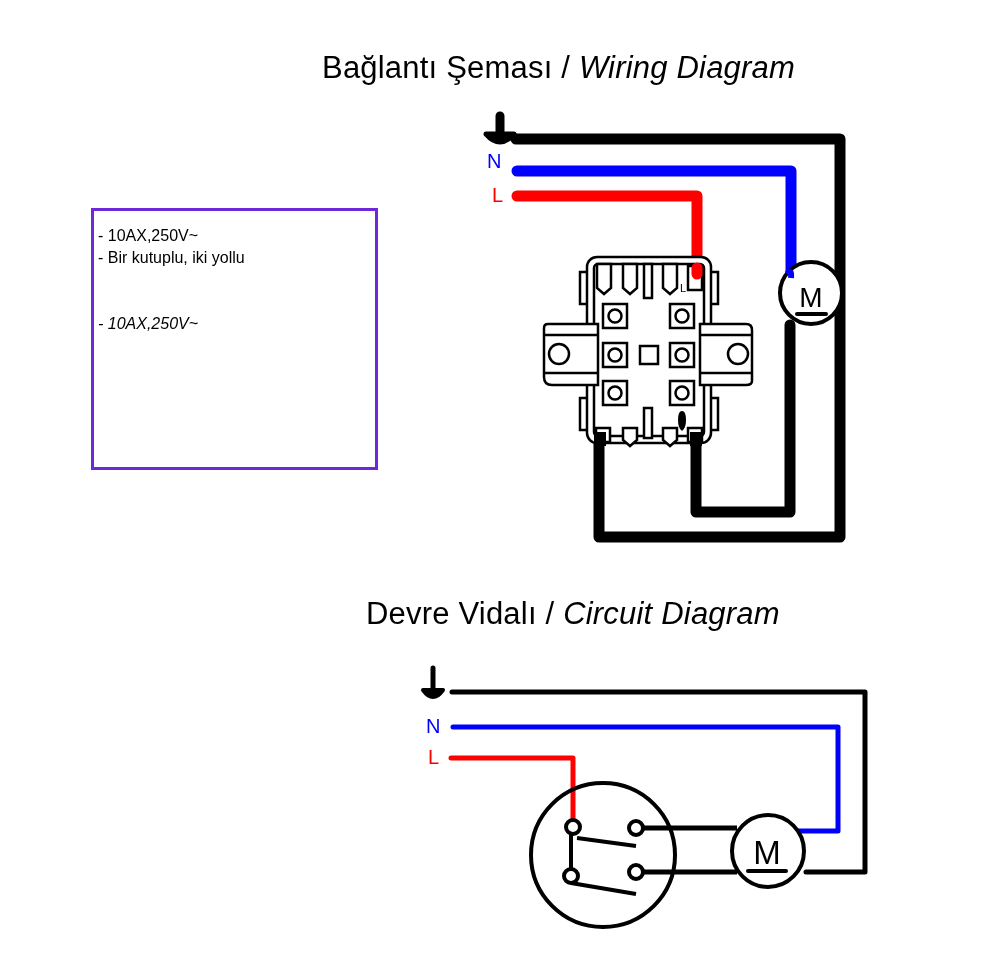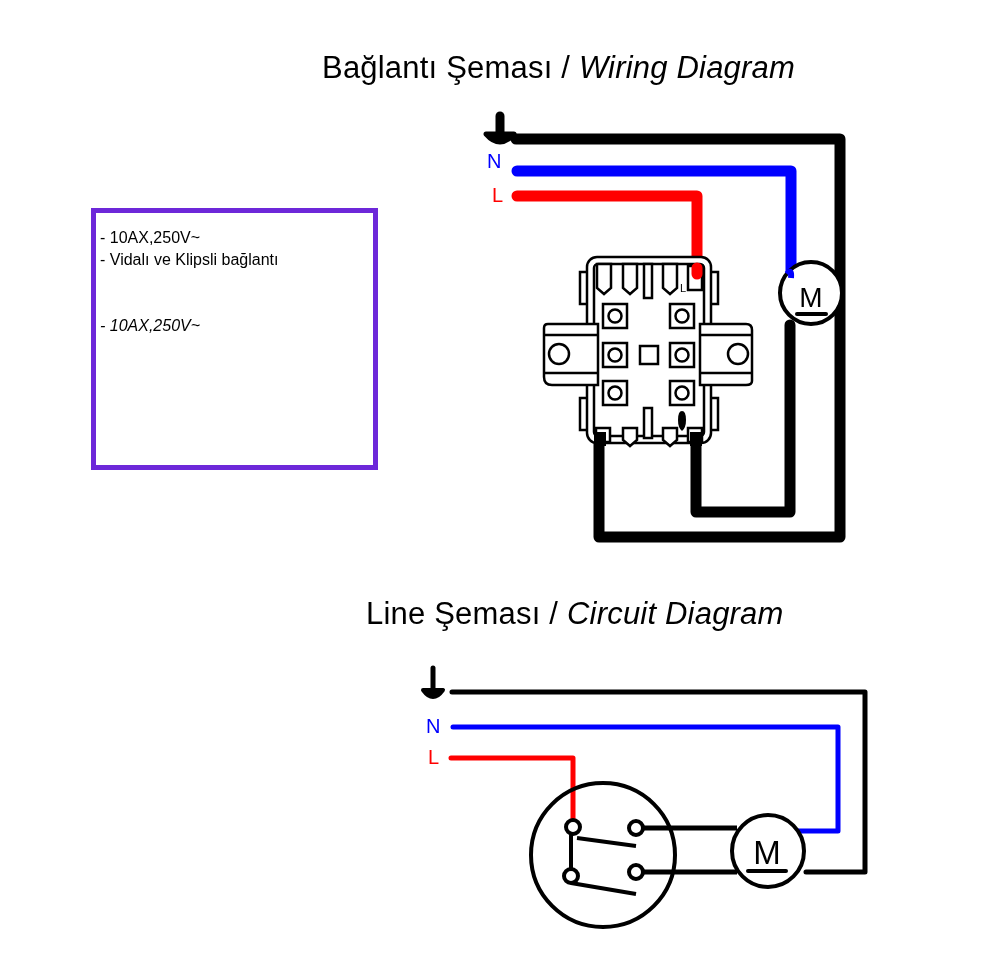--- a/index.html
+++ b/index.html
@@ -1,38 +1,38 @@
 <!DOCTYPE html>
 <html><head>
 <meta charset="utf-8">
 <style>
   html, body { margin: 0; padding: 0; background: #ffffff; }
   body { width: 1000px; height: 971px; position: relative; overflow: hidden; font-family: "Liberation Sans", sans-serif; }
   .title { position: absolute; font-size: 31px; color: #000; white-space: nowrap; letter-spacing: 0.2px; }
   .title .en { font-style: italic; }
   #title-wiring { left: 322px; top: 50px; }
   #title-circuit { left: 366px; top: 596px; }
-  .specs { position: absolute; left: 91px; top: 208px; width: 287px; height: 262px; border: 5px solid #6d28d9; box-sizing: border-box; padding: 14px 0 8px 4px; font-size: 16px; line-height: 22px; color: #000; }
+  .specs { position: absolute; left: 91px; top: 208px; width: 287px; height: 262px; border: 3px solid #6d28d9; box-sizing: border-box; padding: 14px 0 8px 4px; font-size: 16px; line-height: 22px; color: #000; }
   .specs .line { white-space: nowrap; }
   .specs .gap { height: 44px; }
   .specs .it { font-style: italic; }
   svg { position: absolute; left: 0; top: 0; }
   .lbl { font-family: "Liberation Sans", sans-serif; font-size: 20px; }
 </style>
 </head>
 <body>
 
 <div class="title" id="title-wiring">
   <span>Bağlantı Şeması /</span>
   <span class="en">Wiring Diagram</span>
 </div>
 
 <div class="specs">
   <div class="line">- 10AX,250V~</div>
-  <div class="line">- Vidalı ve Klipsli bağlantı</div>
+  <div class="line">- Bir kutuplu, iki yollu</div>
   <div class="gap"></div>
   <div class="line it">- 10AX,250V~</div>
 </div>
 
 <svg width="1000" height="971" viewBox="0 0 1000 971">
 
   <g>
 
     <g>
       <line x1="500" y1="116" x2="500" y2="134" stroke="#000" stroke-width="9" stroke-linecap="round"></line>
@@ -138,15 +138,15 @@
 
     <g>
       <circle cx="768" cy="851" r="36" fill="#fff" stroke="#000" stroke-width="4"></circle>
       <line x1="748" y1="871" x2="786" y2="871" stroke="#000" stroke-width="4" stroke-linecap="round"></line>
       <text x="767" y="864" font-size="33" text-anchor="middle" font-family="Liberation Sans, sans-serif" fill="#000">M</text>
     </g>
   </g>
 </svg>
 
 <div class="title" id="title-circuit">
-  <span>Line Şeması /</span>
+  <span>Devre Vidalı /</span>
   <span class="en">Circuit Diagram</span>
 </div>
 
 </body></html>

